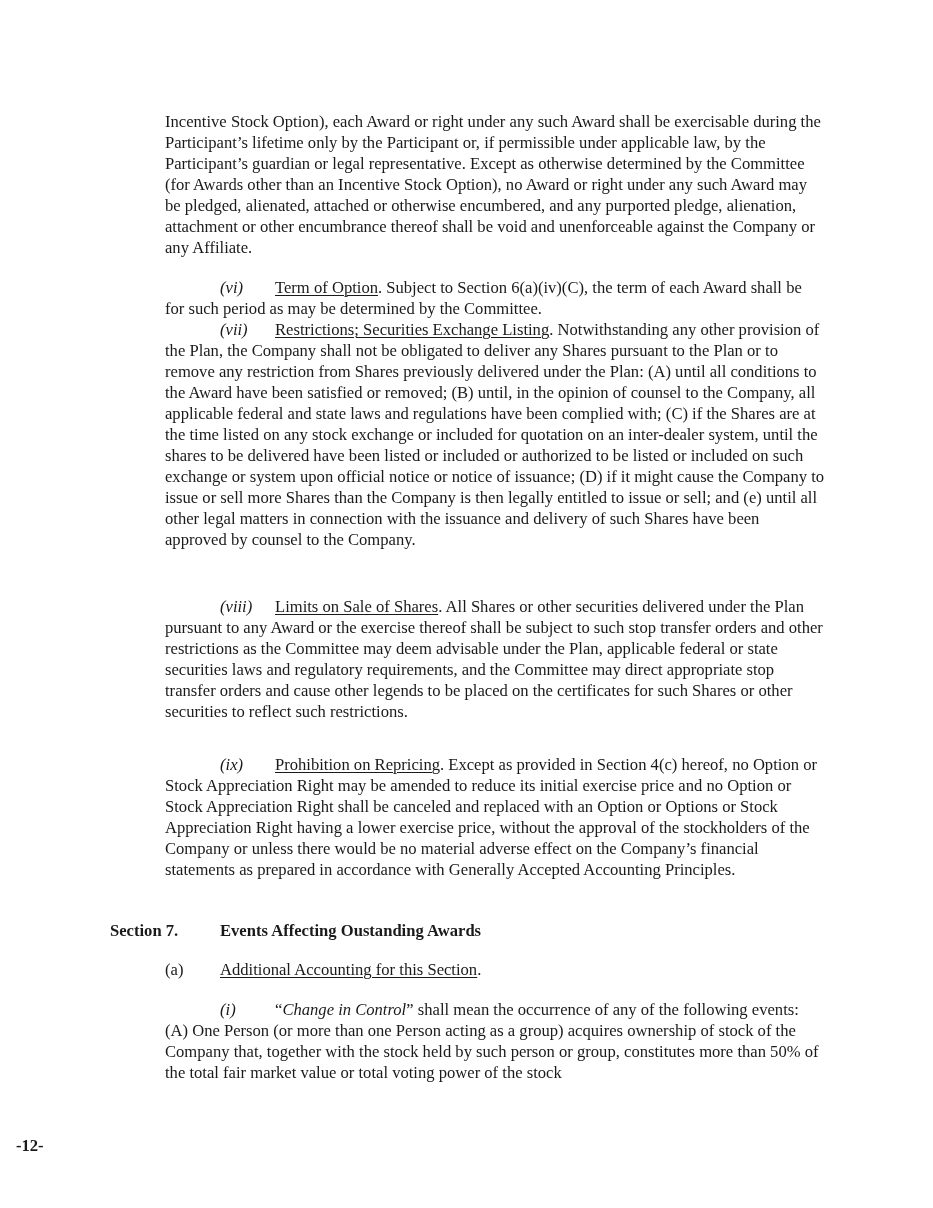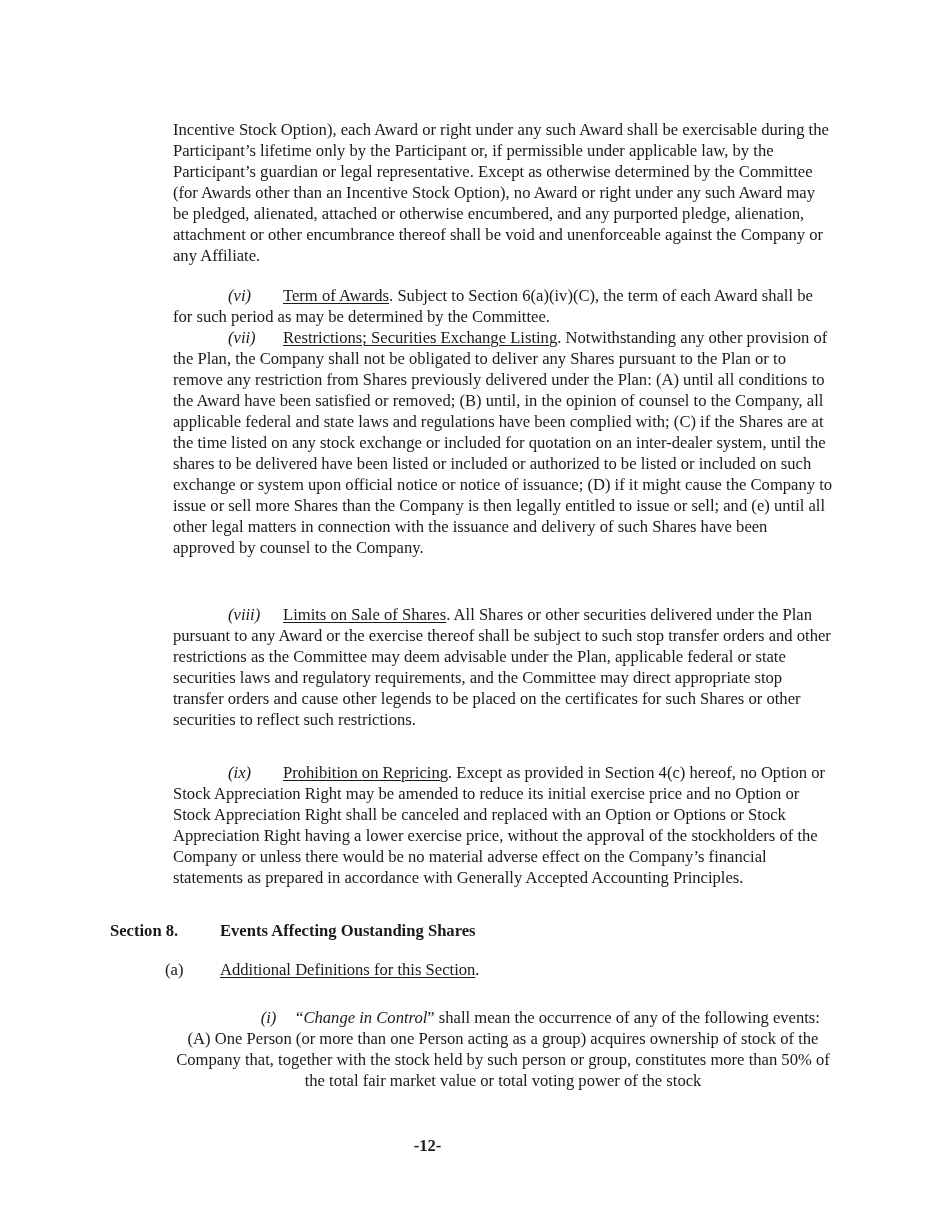--- a/index.html
+++ b/index.html
@@ -1,63 +1,63 @@
 <!DOCTYPE html>
 <html><head>
 <meta charset="utf-8">
 <style>
   html, body { margin: 0; padding: 0; background: #ffffff; }
   body { width: 933px; height: 1208px; position: relative; overflow: hidden;
          font-family: "Liberation Serif", "DejaVu Serif", serif; color: #1a1a1a; }
   .page { position: absolute; left: 0; top: 0; width: 933px; height: 1208px; }
   .para { position: absolute; left: 165px; width: 660px; font-size: 16.6px; line-height: 21px;
-          text-align: left; margin: 8px; }
+          text-align: left; margin: 0; }
   .para .num { display: inline-block; width: 55px; margin-left: 55px; font-style: italic; }
   .u { text-decoration: underline; text-underline-offset: 2px; text-decoration-thickness: 1px; }
   .section-head { position: absolute; left: 110px; top: 920px; font-size: 16.6px; line-height: 21px;
                   font-weight: bold; margin: 0; }
   .section-head .snum { display: inline-block; width: 110px; }
   .subhead { position: absolute; left: 165px; top: 959px; font-size: 16.6px; line-height: 21px; margin: 0; }
   .subhead .num { display: inline-block; width: 55px; }
-  .page-number { position: absolute; left: 5px; width: 845px; top: 1136px; text-align: center;
+  .page-number { position: absolute; left: 16px; width: 845px; top: 1136px; text-align: left;
                  font-size: 16.6px; font-weight: bold; }
   em { font-style: italic; }
 </style>
 </head>
 <body>
 
 <div class="page">
 
   <p class="para" style="top:111px;">
     <span>Incentive Stock Option), each Award or right under any such Award shall be exercisable during the Participant’s lifetime only by the Participant or, if permissible under applicable law, by the Participant’s guardian or legal representative. Except as otherwise determined by the Committee (for Awards other than an Incentive Stock Option), no Award or right under any such Award may be pledged, alienated, attached or otherwise encumbered, and any purported pledge, alienation, attachment or other encumbrance thereof shall be void and unenforceable against the Company or any Affiliate.</span>
   </p>
 
   <p class="para" style="top:277px;">
-    <span class="num">(vi)</span><span class="u">Term of Awards</span><span>. Subject to Section 6(a)(iv)(C), the term of each Award shall be for such period as may be determined by the Committee.</span>
+    <span class="num">(vi)</span><span class="u">Term of Option</span><span>. Subject to Section 6(a)(iv)(C), the term of each Award shall be for such period as may be determined by the Committee.</span>
   </p>
 
   <p class="para" style="top:319px;">
     <span class="num">(vii)</span><span class="u">Restrictions; Securities Exchange Listing</span><span>. Notwithstanding any other provision of the Plan, the Company shall not be obligated to deliver any Shares pursuant to the Plan or to remove any restriction from Shares previously delivered under the Plan: (A) until all conditions to the Award have been satisfied or removed; (B) until, in the opinion of counsel to the Company, all applicable federal and state laws and regulations have been complied with; (C) if the Shares are at the time listed on any stock exchange or included for quotation on an inter-dealer system, until the shares to be delivered have been listed or included or authorized to be listed or included on such exchange or system upon official notice or notice of issuance; (D) if it might cause the Company to issue or sell more Shares than the Company is then legally entitled to issue or sell; and (e) until all other legal matters in connection with the issuance and delivery of such Shares have been approved by counsel to the Company.</span>
   </p>
 
   <p class="para" style="top:596px;">
     <span class="num">(viii)</span><span class="u">Limits on Sale of Shares</span><span>. All Shares or other securities delivered under the Plan pursuant to any Award or the exercise thereof shall be subject to such stop transfer orders and other restrictions as the Committee may deem advisable under the Plan, applicable federal or state securities laws and regulatory requirements, and the Committee may direct appropriate stop transfer orders and cause other legends to be placed on the certificates for such Shares or other securities to reflect such restrictions.</span>
   </p>
 
   <p class="para" style="top:754px;">
     <span class="num">(ix)</span><span class="u">Prohibition on Repricing</span><span>. Except as provided in Section 4(c) hereof, no Option or Stock Appreciation Right may be amended to reduce its initial exercise price and no Option or Stock Appreciation Right shall be canceled and replaced with an Option or Options or Stock Appreciation Right having a lower exercise price, without the approval of the stockholders of the Company or unless there would be no material adverse effect on the Company’s financial statements as prepared in accordance with Generally Accepted Accounting Principles.</span>
   </p>
 
   <p class="section-head">
-    <span class="snum">Section 8.</span><span>Events Affecting Oustanding Shares</span>
+    <span class="snum">Section 7.</span><span>Events Affecting Oustanding Awards</span>
   </p>
 
   <p class="subhead">
-    <span class="num">(a)</span><span class="u">Additional Definitions for this Section</span><span>.</span>
+    <span class="num">(a)</span><span class="u">Additional Accounting for this Section</span><span>.</span>
   </p>
 
-  <p class="para" style="top:999px;text-align:center;">
+  <p class="para" style="top:999px;">
     <span class="num">(i)</span><span>“</span><em>Change in Control</em><span>”</span><span> shall mean the occurrence of any of the following events: (A) One Person (or more than one Person acting as a group) acquires ownership of stock of the Company that, together with the stock held by such person or group, constitutes more than 50% of the total fair market value or total voting power of the stock</span>
   </p>
 
   <div class="page-number">-12-</div>
 
 </div>
 
 </body></html>

